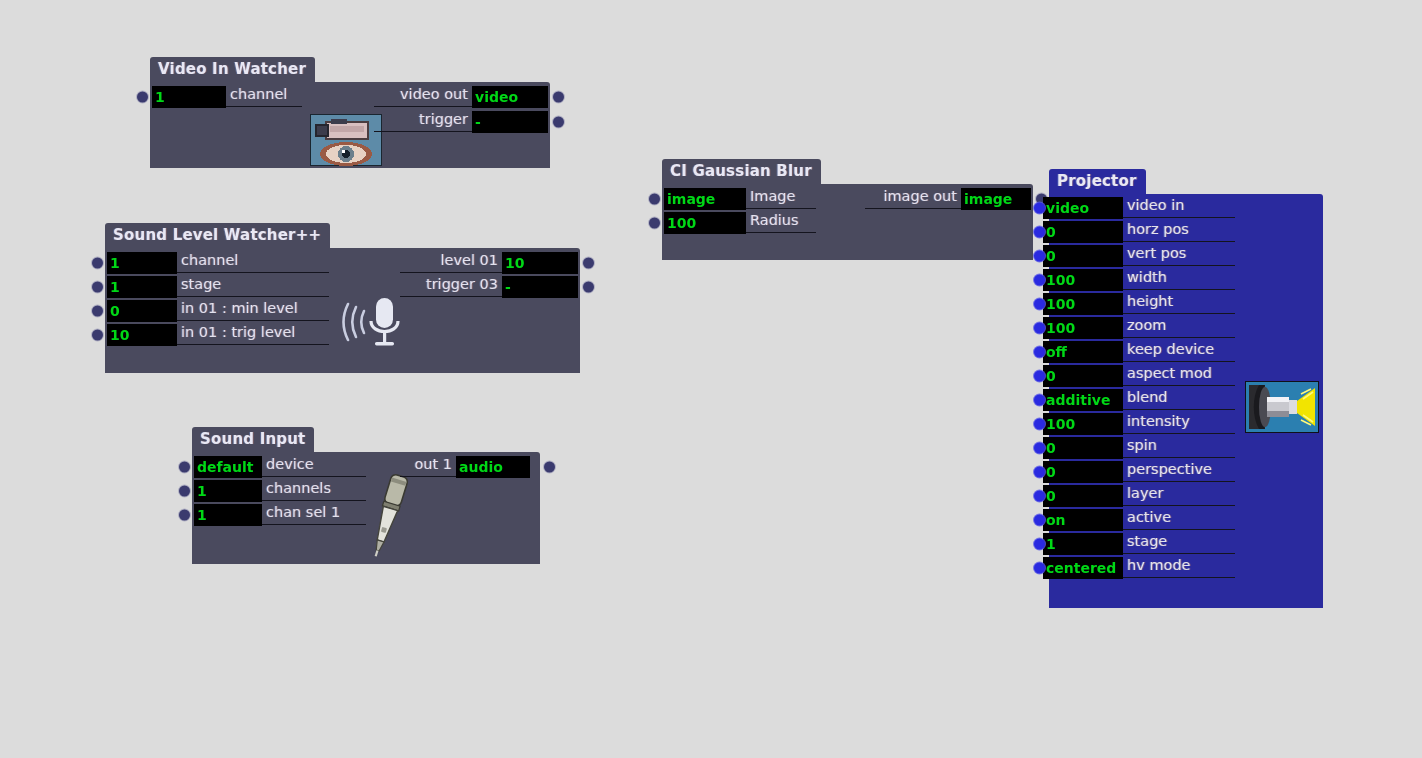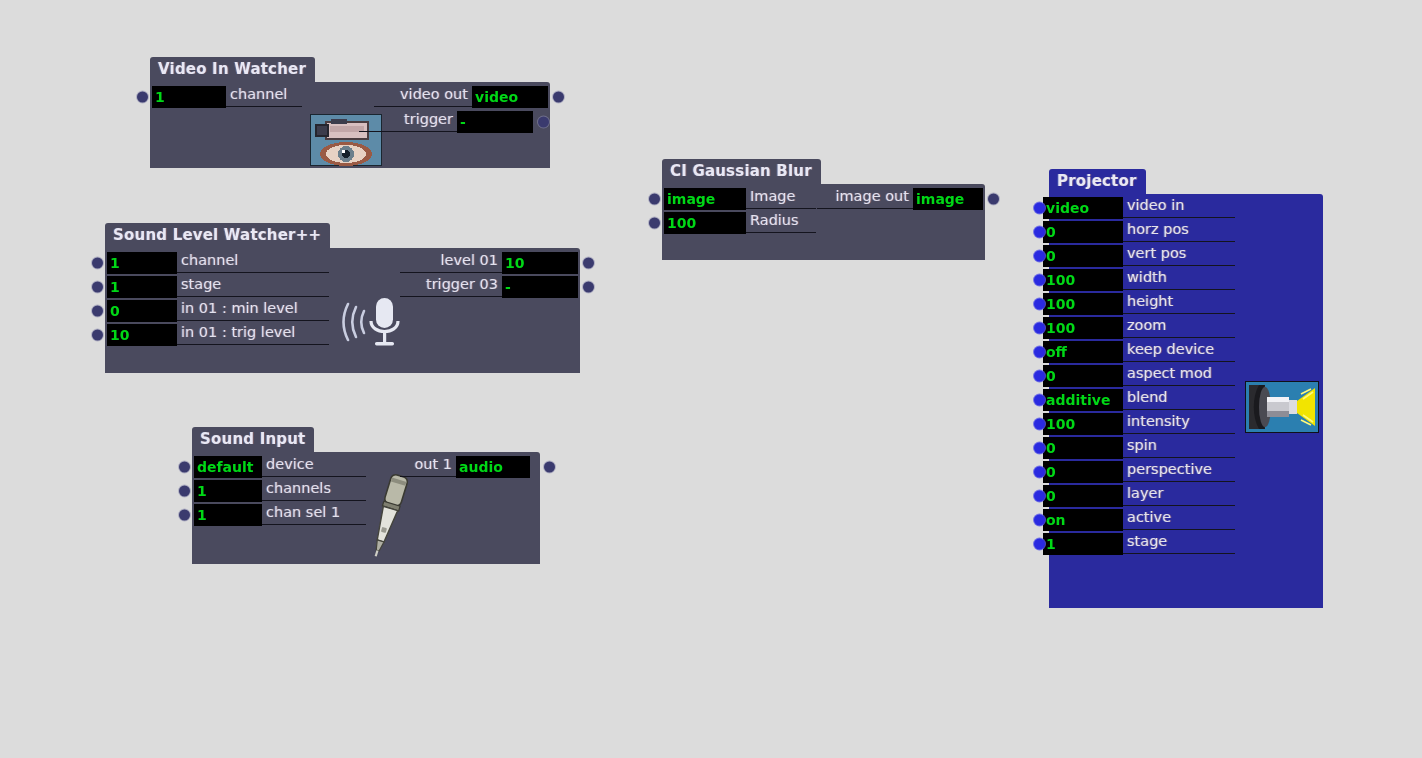--- a/index.html
+++ b/index.html
@@ -119,21 +119,21 @@
   #sound-level-watcher .node-body { width: 475px; height: 125px; }
   #sound-level-watcher .row { position: absolute; }
 
   
   #sound-input { left: 192px; top: 427px; }
   #sound-input .node-body { width: 348px; height: 112px; }
   #sound-input .row { position: absolute; }
 
   
   #ci-gaussian-blur { left: 662px; top: 159px; }
-  #ci-gaussian-blur .node-body { width: 323px; height: 76px; }
+  #ci-gaussian-blur .node-body { width: 371px; height: 76px; }
   #ci-gaussian-blur .row { position: absolute; }
 
   
   #projector { left: 1049px; top: 169px; }
   #projector .node-body { width: 274px; height: 414px; }
   #projector .rows { padding-top: 2px; }
   #projector .row { height: 24px; }
   #projector .val {
     width: 80px;
     margin-left: -6px;
@@ -172,21 +172,21 @@
           <circle cx="36" cy="40" r="4" fill="#15202a"></circle>
           <circle cx="33.5" cy="37.5" r="1.6" fill="#ffffff"></circle>
         </svg>
       </div>
 
       <div class="row" style="right:2px; top:3px;">
         <span class="plabel right" style="width:98px">video out</span>
         <span class="val" style="width:76px">video</span>
         <span class="port out"></span>
       </div>
-      <div class="row" style="right:17px; top:28px;">
+      <div class="row" style="right:2px; top:28px;">
         <span class="plabel right" style="width:98px">trigger</span>
         <span class="val" style="width:76px">-</span>
         <span class="port out"></span>
       </div>
 
     </div>
   </div>
 </div>
 
 <div class="node" id="sound-level-watcher">
@@ -406,16 +406,21 @@
       <div class="row">
         <span class="port in"></span>
         <span class="val">on</span>
         <span class="plabel">active</span>
       </div>
       <div class="row">
         <span class="port in"></span>
         <span class="val">1</span>
         <span class="plabel">stage</span>
       </div>
+      <div class="row">
+        <span class="port in"></span>
+        <span class="val">centered</span>
+        <span class="plabel">hv mode</span>
+      </div>
 
     </div>
   </div>
 </div>
 
 </body></html>

